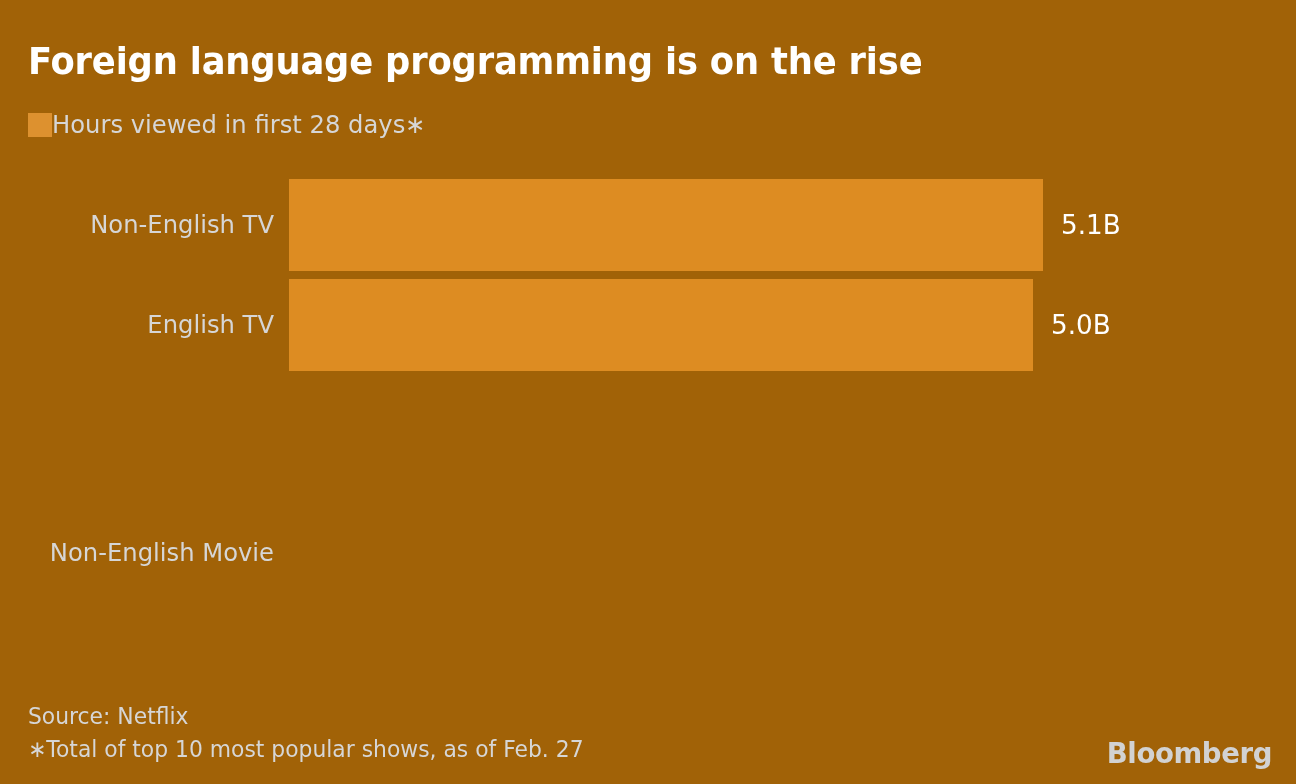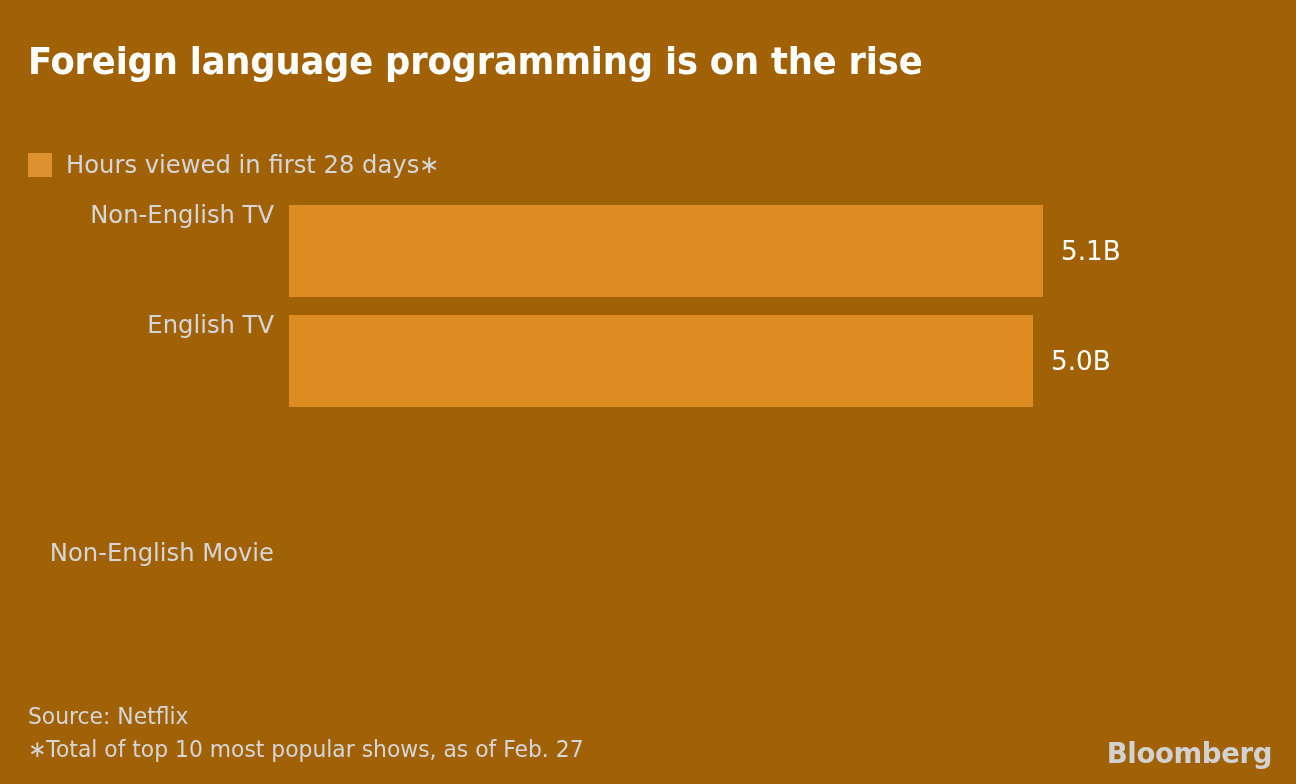--- a/index.html
+++ b/index.html
@@ -41,23 +41,22 @@
     white-space: nowrap;
   }
 
   
   .legend {
     position: absolute;
     left: 28px;
     top: 108px;
     display: flex;
     align-items: center;
-    gap: 14px;
+    gap: 0;
     height: 34px;
-    margin-top: 40px;
   }
   .legend-swatch {
     width: 24px;
     height: 24px;
     display: block;
     flex: 0 0 auto;
   }
   .legend-label {
     font-family: "DejaVu Sans", "Liberation Sans", sans-serif;
     font-size: 25px;
@@ -100,21 +99,20 @@
     transform-origin: right center;
   }
 
   .bar-track {
     position: absolute;
     left: 289px;
     top: 0;
     height: 92px;
     display: flex;
     align-items: center;
-    margin-top: 36px;
   }
 
   .bar {
     height: 92px;
     display: block;
   }
 
   .bar-value {
     font-family: "DejaVu Sans", "Liberation Sans", sans-serif;
     font-size: 27px;
@@ -162,21 +160,21 @@
 
   <div class="title">Foreign language programming is on the rise</div>
 
   <div class="legend">
     <span class="legend-swatch" style="background: rgb(221, 145, 47);"></span>
     <span class="legend-label">Hours viewed in first 28 days∗</span>
   </div>
 
   <div class="plot">
 
-    <div class="bar-row" style="top:14px;">
+    <div class="bar-row" style="top:24px;">
       <span class="cat-label">Non-English TV</span>
       <span class="bar-track">
         <span class="bar" style="background: rgb(221, 140, 34); width: 754px;"></span>
         <span class="bar-value">5.1B</span>
       </span>
     </div>
 
     <div class="bar-row" style="top:124px;padding-left:28px;">
       <span class="cat-label">English TV</span>
       <span class="bar-track">

